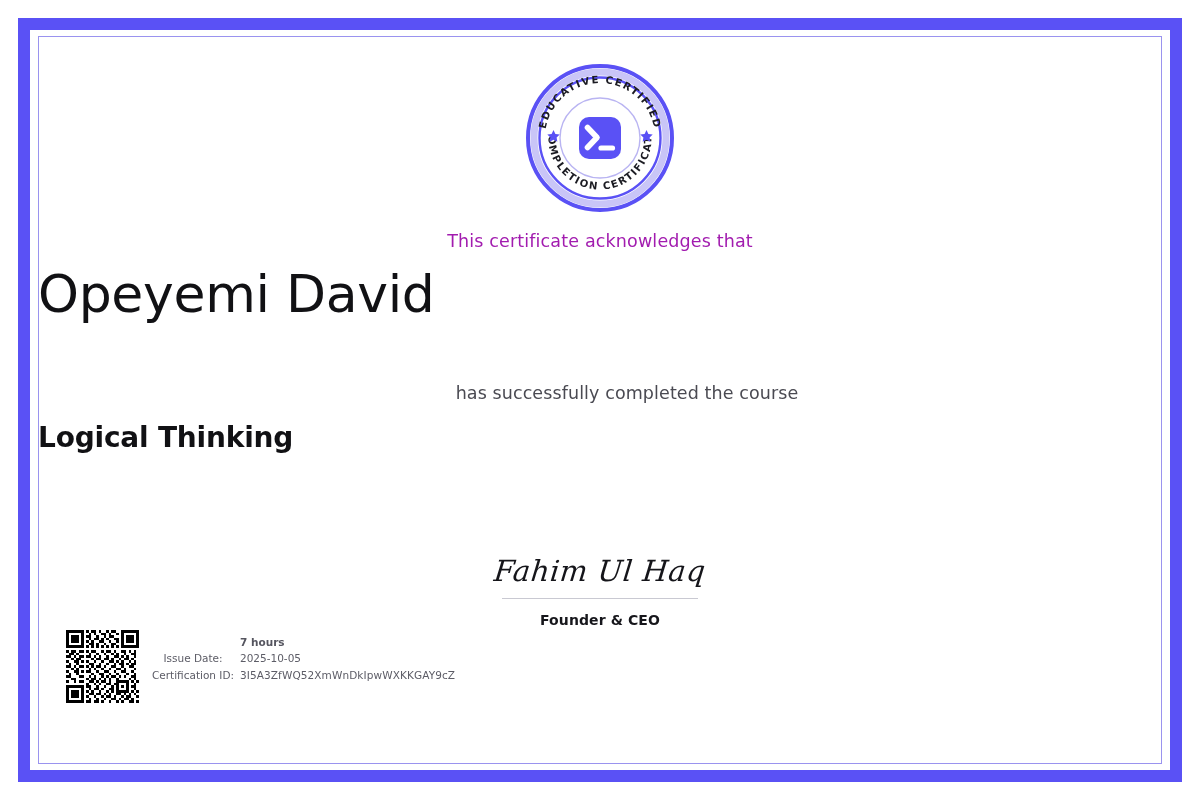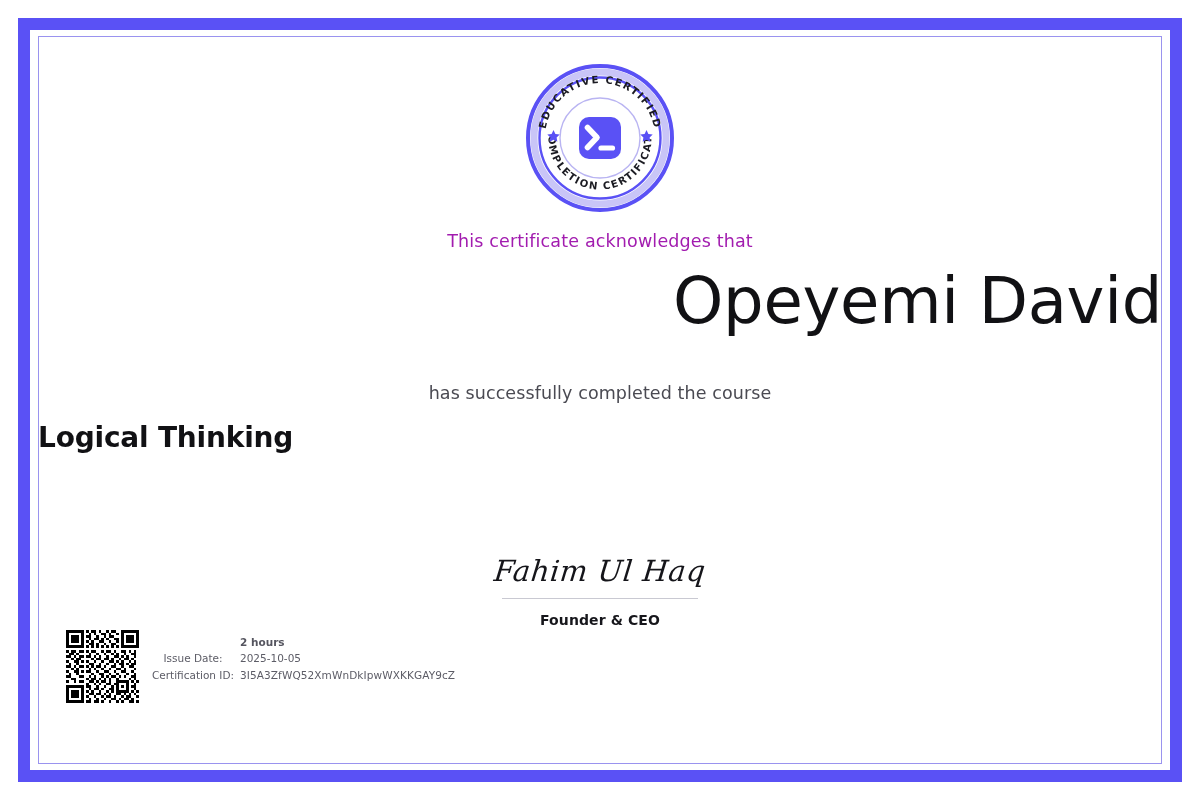--- a/index.html
+++ b/index.html
@@ -74,34 +74,35 @@
     width: 100%;
     text-align: center;
     font-size: 17.5px;
     color: #a21caf;
     letter-spacing: .15px;
   }
   .recipient {
     position: absolute;
     left: 0; top: 228px;
     width: 100%;
-    text-align: right;
-    font-size: 64px;
+    text-align: left;
+    font-size: 52px;
     color: #111114;
     font-weight: 400;
     letter-spacing: -.3px;
   }
   .line-course {
     position: absolute;
     left: 0; top: 347px;
     width: 100%;
     text-align: center;
     font-size: 17.5px;
     color: #4a4a52;
     letter-spacing: .1px;
+    padding-left: 27px;
   }
   .course-title {
     position: absolute;
     left: 0; top: 385px;
     width: 100%;
     text-align: left;
     font-size: 28px;
     color: #111114;
     font-weight: 600;
     letter-spacing: -.2px;
@@ -495,21 +496,21 @@
               <rect x="22" y="28" width="1" height="1"></rect>
             <rect x="25" y="28" width="2" height="1"></rect>
               <rect x="28" y="28" width="1" height="1"></rect>
           </g>
         </svg>
       </div>
 
       <div class="meta">
         <div class="meta-row duration">
           <span class="meta-label">Duration:</span>
-          <span class="meta-value">2 hours</span>
+          <span class="meta-value">7 hours</span>
         </div>
         <div class="meta-row">
           <span class="meta-label">Issue Date:</span>
           <span class="meta-value">2025-10-05</span>
         </div>
         <div class="meta-row id">
           <span class="meta-label">Certification ID:</span>
           <span class="meta-value">3I5A3ZfWQ52XmWnDkIpwWXKKGAY9cZ</span>
         </div>
       </div>

